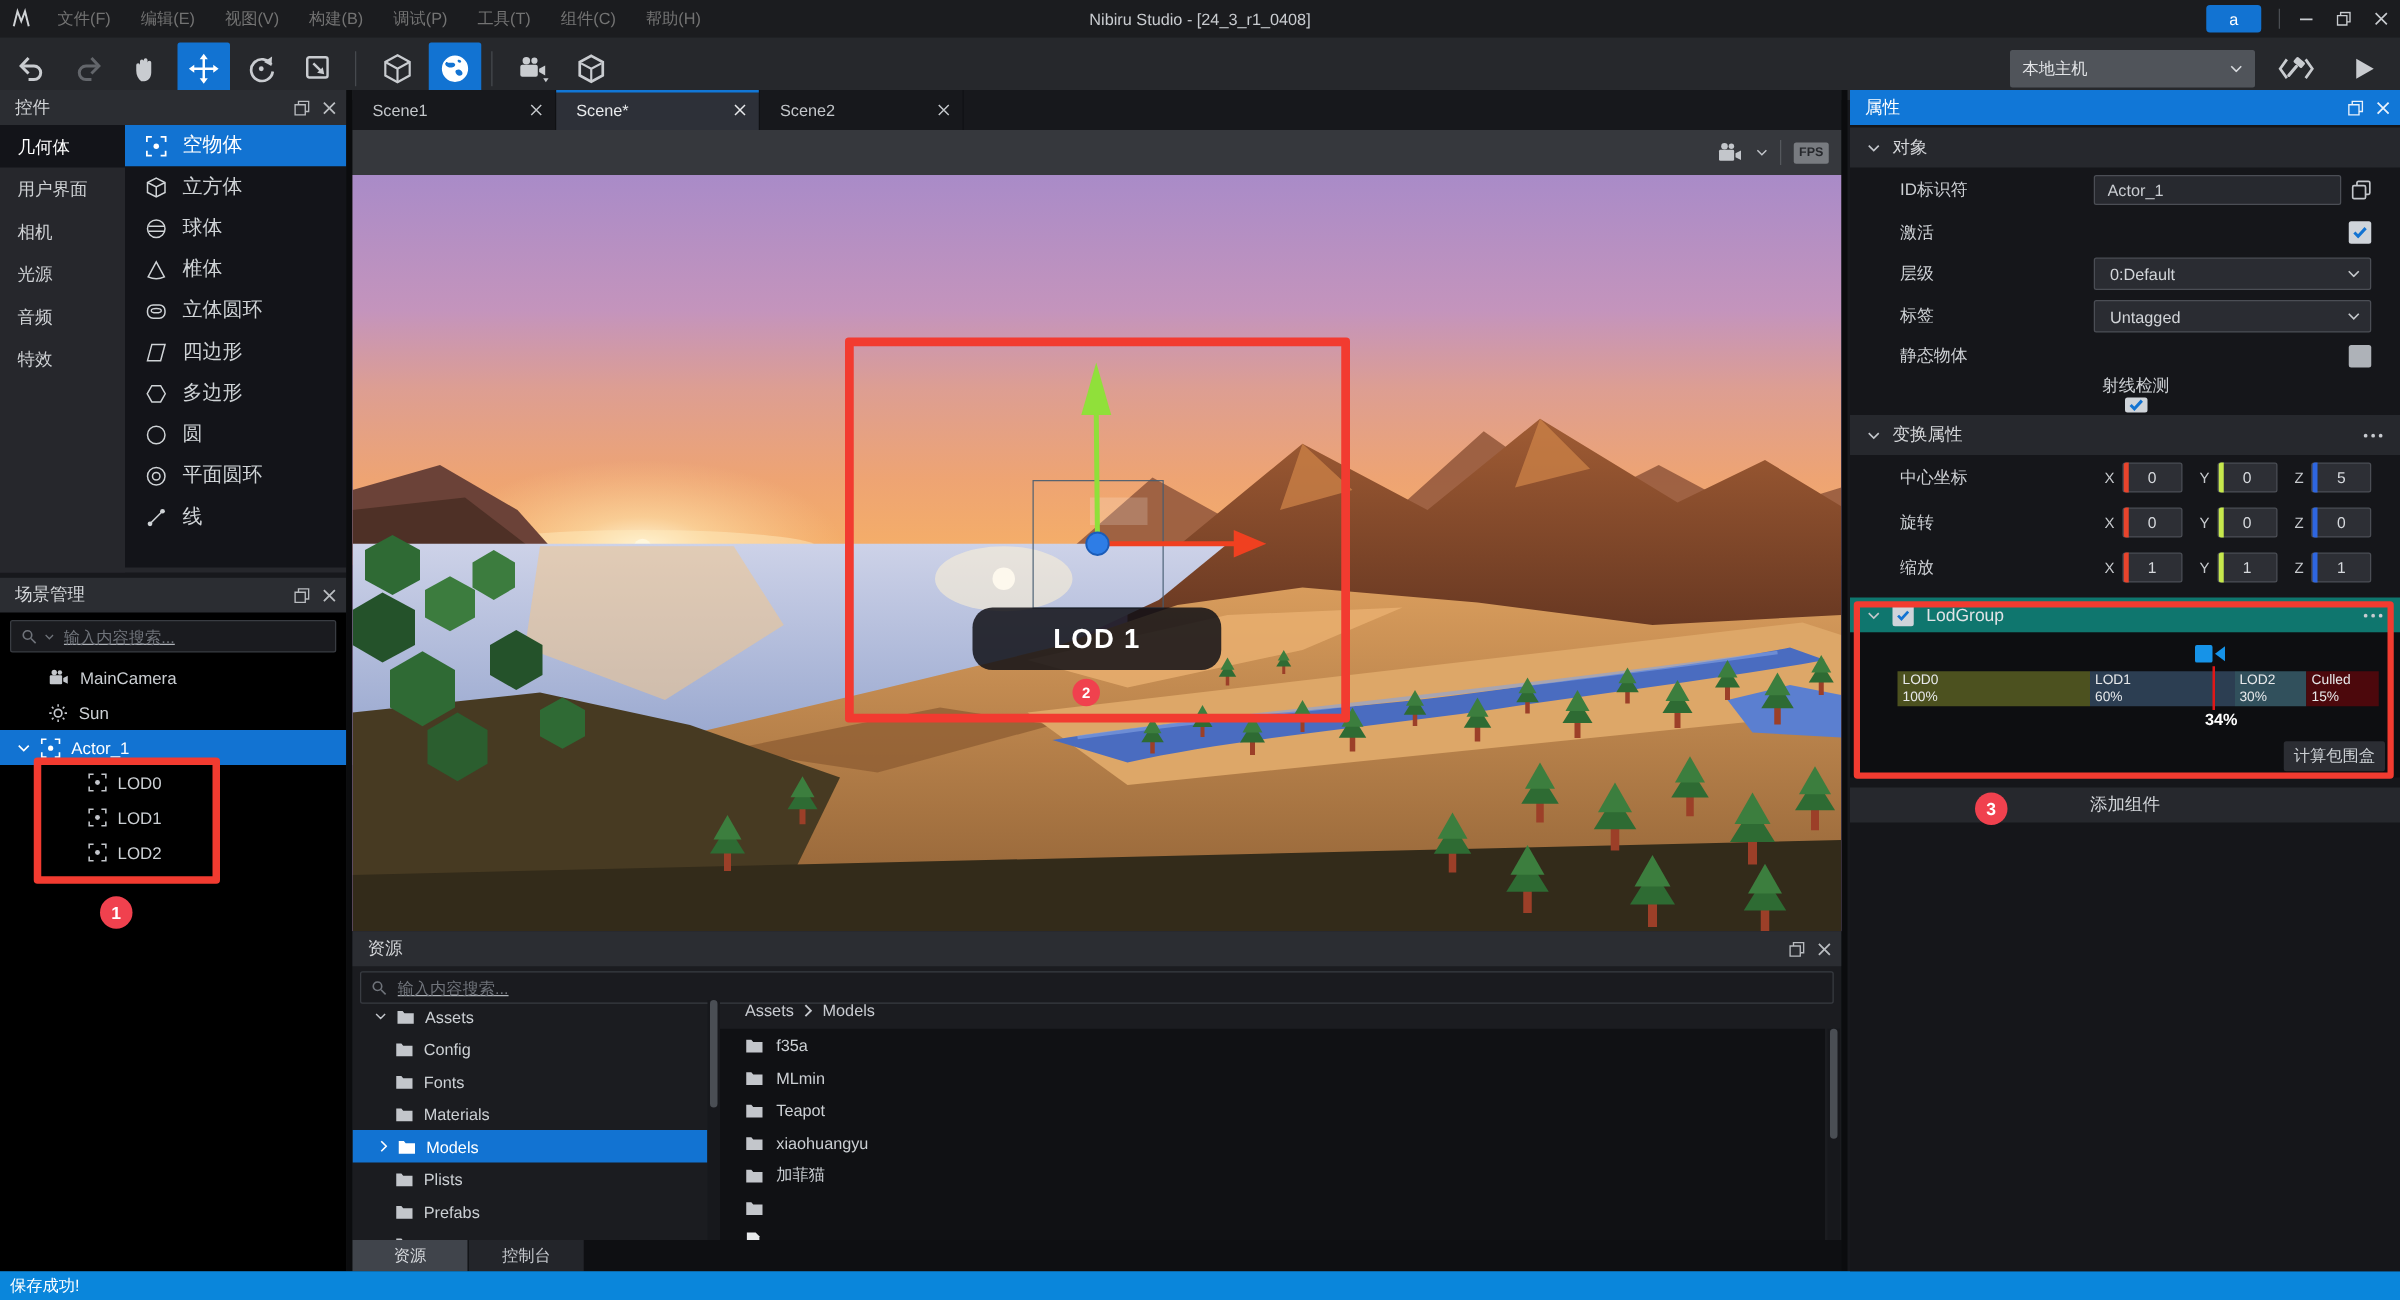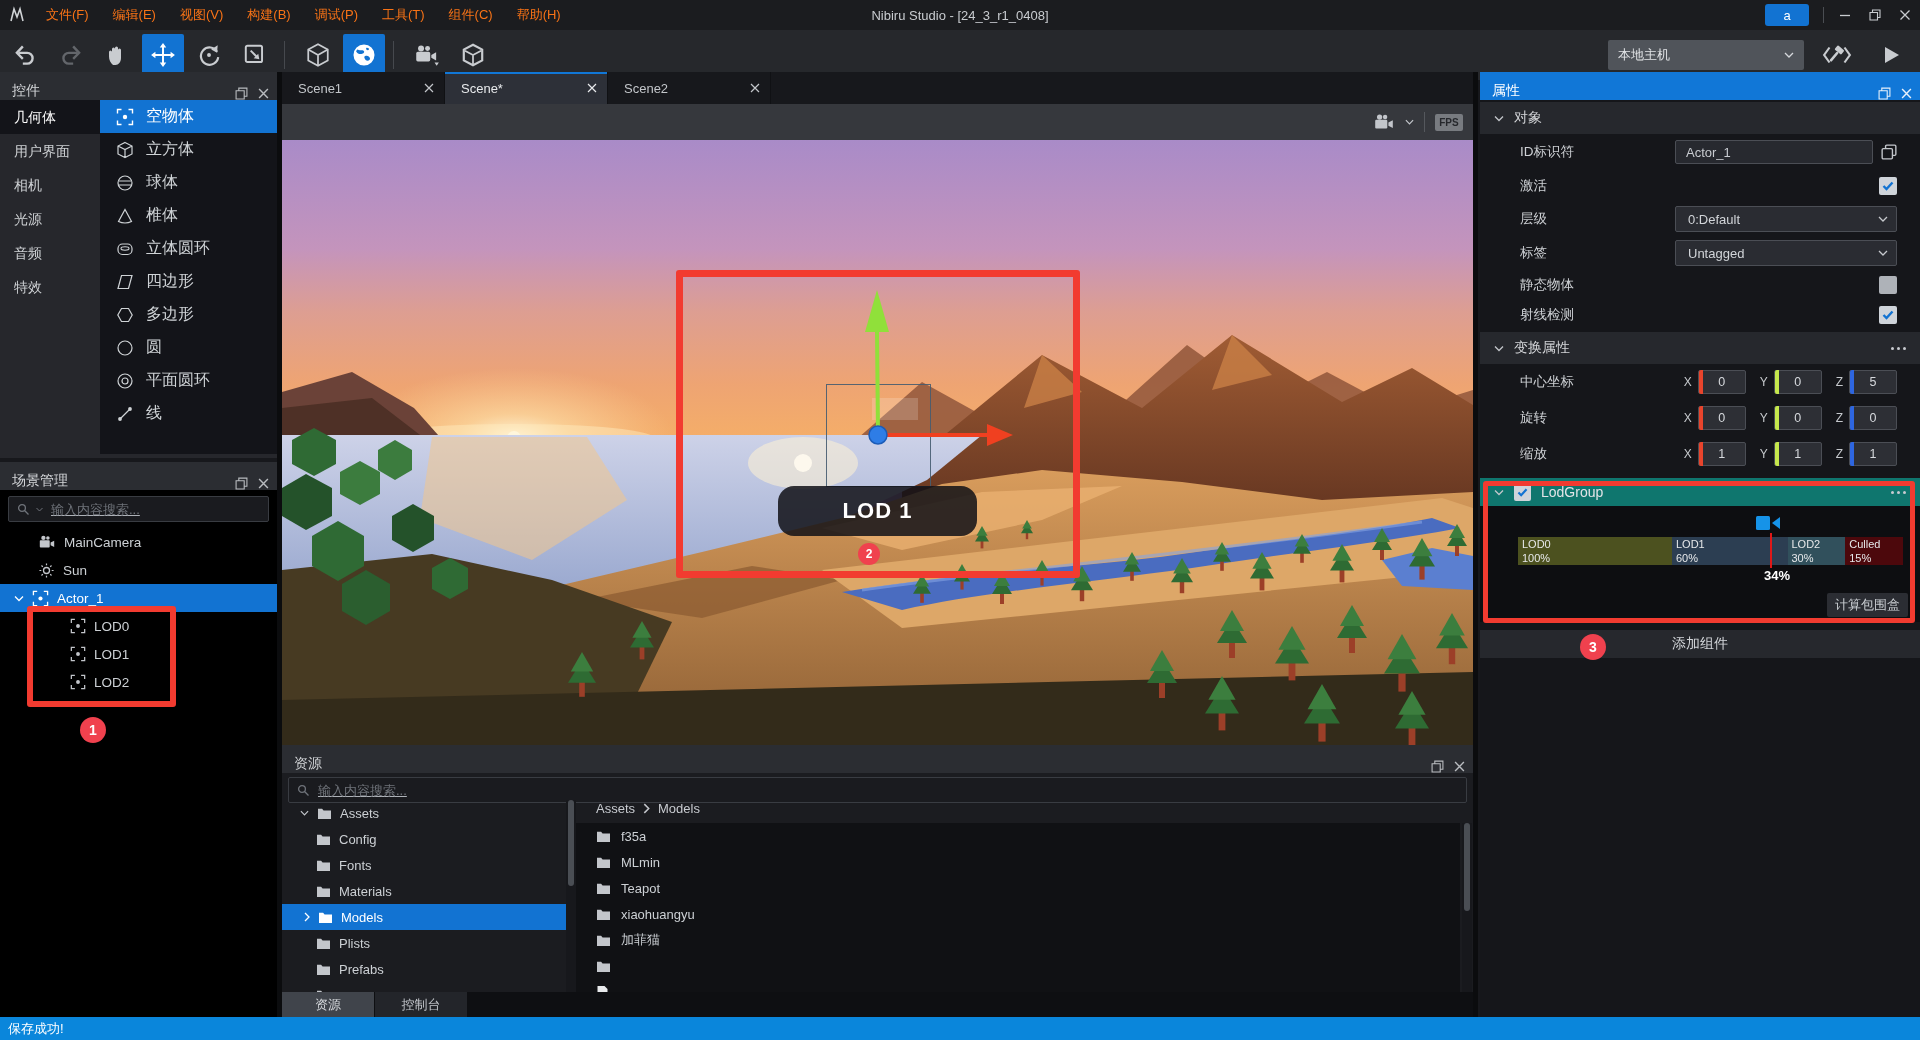--- a/index.html
+++ b/index.html
@@ -3,37 +3,37 @@
 <meta charset="utf-8">
 <style>
   html,body{margin:0;padding:0;background:#0c0d10;}
   body{font-family:"Liberation Sans","DejaVu Sans",sans-serif;-webkit-font-smoothing:antialiased;}
   #app{position:relative;width:1920px;height:1040px;background:#17181c;overflow:hidden;color:#cfd2d6;font-size:13px;}
   svg{display:block;}
   .ico{color:#c3c6cb;}
   
   #titlebar{position:absolute;left:0;top:0;width:1920px;height:30px;background:#1b1c1f;display:flex;align-items:center;}
   #applogo{width:34px;display:flex;justify-content:center;}
-  .menu-item{padding:0 12px;height:30px;line-height:30px;color:#f97316;font-size:13px;cursor:default;}
+  .menu-item{padding:0 12px;height:30px;line-height:30px;color:#737373;font-size:13px;cursor:default;}
   #win-title{position:absolute;left:0;right:0;text-align:center;color:#c9ccd0;font-size:13px;pointer-events:none;}
   #tb-right{position:absolute;right:0;top:0;height:30px;display:flex;align-items:center;}
   #user-badge{width:44px;height:22px;background:#1273d2;border-radius:3px;color:#fff;display:flex;align-items:center;justify-content:center;font-size:13px;margin-right:14px;}
   .tb-sep{width:1px;height:16px;background:#4a4d52;margin-right:6px;}
   .winbtn{width:30px;height:30px;display:flex;align-items:center;justify-content:center;color:#c9ccd0;}
   
   #toolbar{position:absolute;left:0;top:30px;width:1920px;height:50px;background:#26282c;display:flex;align-items:center;}
   .tool-btn{width:42px;height:42px;margin-left:4px;display:flex;align-items:center;justify-content:center;border-radius:2px;color:#c9ccd0;}
   .tool-btn.active{background:#1273d2;color:#fff;}
   .tool-btn.disabled{color:#63666b;}
   .tool-sep{width:1px;height:28px;background:#46494e;margin:0 8px;}
   #toolbar-right{position:absolute;right:8px;top:0;height:50px;display:flex;align-items:center;gap:12px;}
   #host-select{width:176px;height:30px;background:#50545a;border-radius:2px;display:flex;align-items:center;padding:0 10px;color:#e2e4e7;}
   #host-select .lbl{flex:1;}
   
-  .phead{height:28px;background:#2b2d32;display:flex;align-items:flex-end;padding:0 8px 0 12px;color:#d3d5d8;font-size:14px;}
+  .phead{height:28px;background:#2b2d32;display:flex;align-items:center;padding:0 8px 0 12px;color:#d3d5d8;font-size:14px;}
   .phead .sp{flex:1;}
   .phead-ic{display:flex;gap:10px;color:#b9bcc0;align-items:center;}
   
   #controls{position:absolute;left:0;top:72px;width:277px;height:386px;background:#26272c;}
   #ctl-cats{position:absolute;left:0;top:28px;bottom:0;width:100px;background:#26272c;}
   .cat{height:34px;line-height:34px;padding-left:14px;font-size:14px;color:#cfd2d5;}
   .cat.active{background:#131419;color:#fff;}
   #ctl-items{position:absolute;left:100px;top:28px;right:0;height:354px;background:#131419;}
   .gitem{height:33px;display:flex;align-items:center;gap:12px;padding-left:16px;font-size:16px;color:#cfd3d6;}
   .gitem.selected{background:#1273d2;color:#fff;}
@@ -779,21 +779,21 @@
         <svg width="10" height="6" viewBox="0 0 10 6">
             <path d="M1 1 L5 5 L9 1" fill="none" stroke="#c6c9cd" stroke-width="1.3"></path>
           </svg>
       </span>
     </div>
     <div class="prow" style="height:30px;">
       <span>静态物体</span>
         <span class="sp"></span>
       <span class="cbx"></span>
     </div>
-    <div class="prow" style="height:30px;">
+    <div class="prow" style="height:30px;flex-direction:column;">
       <span>射线检测</span>
         <span class="sp"></span>
       <span class="cbx checked">
           <svg width="12" height="10" viewBox="0 0 12 10">
             <path d="M1.5 5 L4.5 8 L10.5 1.5" fill="none" stroke="#1273d2" stroke-width="2.4"></path>
           </svg>
         </span>
     </div>
 
     <div class="sec-head">

